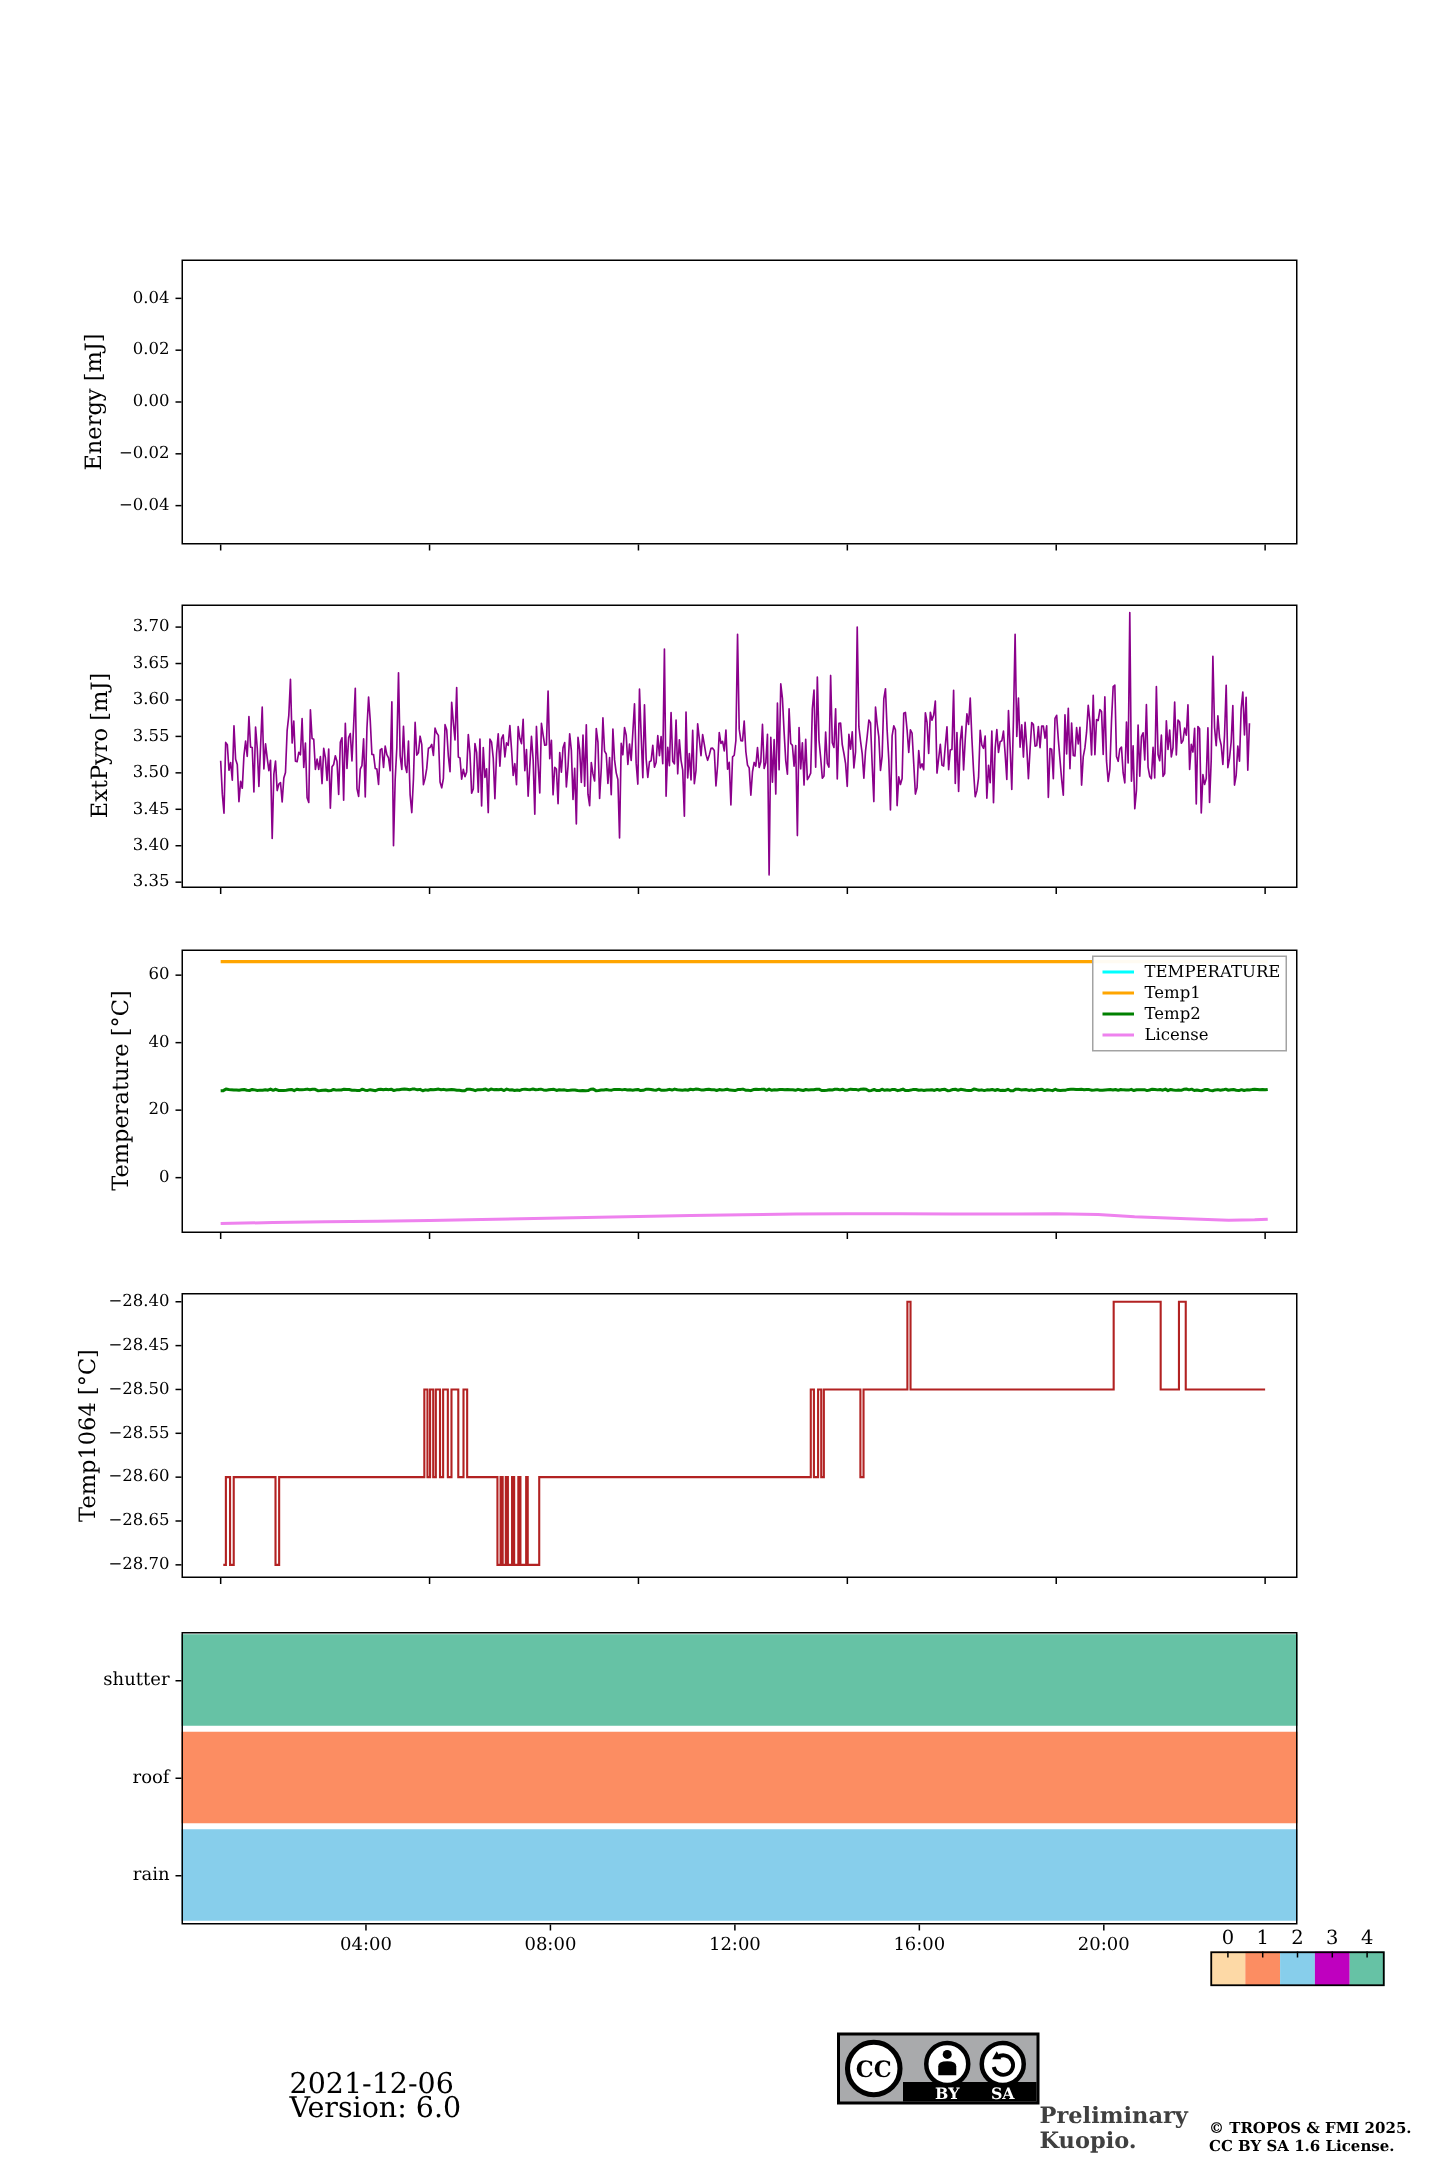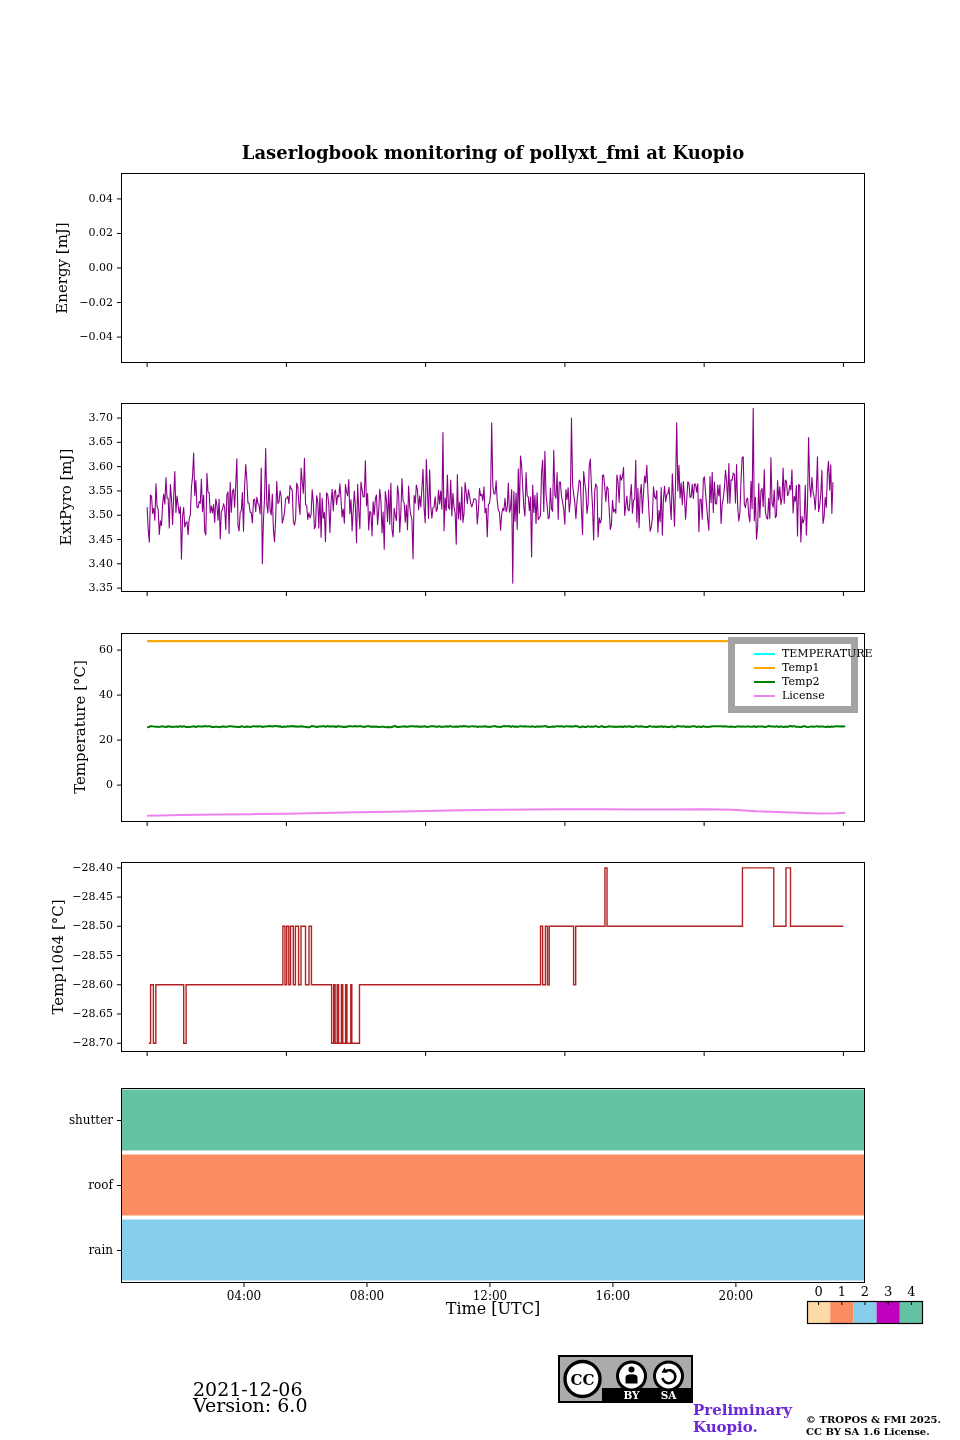--- a/index.html
+++ b/index.html
@@ -5,37 +5,36 @@
   html,body{margin:0;padding:0;background:#fff;}
   .fig{position:relative;width:960px;height:1440px;background:#fff;
        font-family:"DejaVu Serif",serif;color:#000;overflow:hidden;}
   .title{position:absolute;left:121px;top:142px;width:744px;text-align:center;
          font-size:18px;font-weight:bold;}
   .panel{position:absolute;overflow:visible;}
   .ylabel{position:absolute;white-space:nowrap;font-size:15px;
           transform:translate(-50%,-50%) rotate(-90deg);}
   .xlabel{position:absolute;left:121px;top:1299px;width:744px;text-align:center;font-size:16px;}
   .legend{position:absolute;left:728px;top:637px;width:130px;background:rgba(255,255,255,.95);
-          border:7px solid #a3a3a3;padding:3px 6px 3px 19px;box-sizing:border-box;}
+          border:1px solid #a3a3a3;padding:3px 6px 3px 6px;box-sizing:border-box;}
   .legend-row{display:flex;align-items:center;height:14px;}
   .legend-swatch{width:21px;height:2px;margin-right:7px;flex:0 0 auto;}
   .legend-label{font-size:11px;line-height:14px;white-space:nowrap;}
   .datever{position:absolute;left:193px;top:1381px;font-size:19px;line-height:16px;}
   .prelim{position:absolute;left:693px;top:1402px;font-size:15px;font-weight:bold;
-          line-height:17px;color:#6d28d9;}
+          line-height:17px;color:#404040;}
   .copy{position:absolute;left:806px;top:1414px;font-size:10px;font-weight:bold;line-height:12px;}
   .ccbadge{position:absolute;left:558px;top:1355px;overflow:visible;}
   svg text{font-family:"DejaVu Serif",serif;}
 </style>
 </head>
 <body>
 
 <div class="fig">
 
-  <div class="title">Laserlogbook monitoring of pollyxt_fmi at Kuopio</div>
 
   <div class="ylabel" style="left:62px;top:268px;">Energy [mJ]</div>
   <div class="ylabel" style="left:66px;top:497px;">ExtPyro [mJ]</div>
   <div class="ylabel" style="left:80px;top:727px;">Temperature [°C]</div>
   <div class="ylabel" style="left:58px;top:957px;">Temp1064 [°C]</div>
 
   <svg id="p0" class="panel" style="left:121px;top:173px;" width="744" height="190">
       <g>
         <line x1="26.11137108095461" y1="190" x2="26.11137108095461" y2="194" stroke="#000" stroke-width="1"></line>
         <line x1="165.37201684604585" y1="190" x2="165.37201684604585" y2="194" stroke="#000" stroke-width="1"></line>
@@ -177,21 +176,20 @@
       <div class="legend-row">
         <div class="legend-swatch" style="background: rgb(0, 128, 0);"></div>
         <div class="legend-label">Temp2</div>
       </div>
       <div class="legend-row">
         <div class="legend-swatch" style="background: rgb(238, 130, 238);"></div>
         <div class="legend-label">License</div>
       </div>
     </div>
 
-  <div class="xlabel">Time [UTC]</div>
 
   <svg id="cbar" class="panel" style="left:807px;top:1284px;" width="116" height="42">
       <rect x="0" y="17" width="23.2" height="23" fill="#FDD9A6"></rect>
       <text x="11.6" y="12" text-anchor="middle" font-size="13">0</text>
       <line x1="11.6" y1="17" x2="11.6" y2="21" stroke="#000" stroke-width="1"></line>
       <rect x="23.2" y="17" width="23.2" height="23" fill="#FC8D62"></rect>
       <text x="34.8" y="12" text-anchor="middle" font-size="13">1</text>
       <line x1="34.8" y1="17" x2="34.8" y2="21" stroke="#000" stroke-width="1"></line>
       <rect x="46.4" y="17" width="23.2" height="23" fill="#87CEEB"></rect>
       <text x="58" y="12" text-anchor="middle" font-size="13">2</text>

